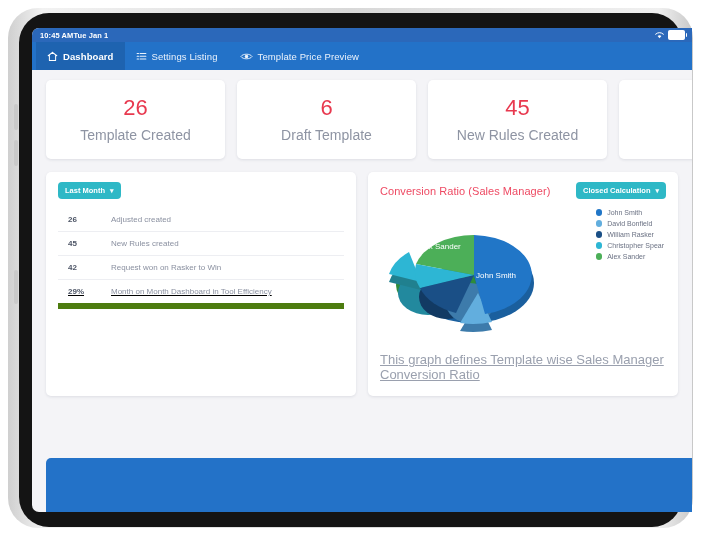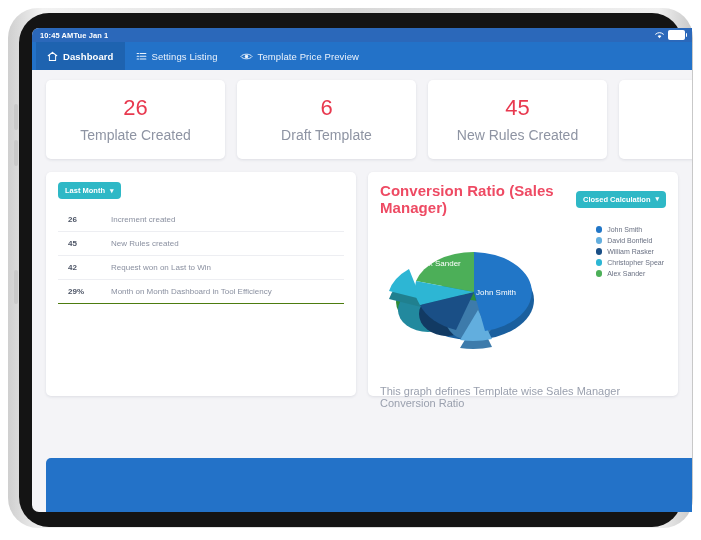--- a/index.html
+++ b/index.html
@@ -109,35 +109,35 @@
   }
   .pill .chev { font-size: 7px; opacity: .95; }
   .pill-row { display: flex; justify-content: flex-start; }
 
   .stat-list { margin-top: 9px; }
   .stat-row {
     display: flex; align-items: center;
     height: 23px; border-bottom: 1px solid #edeef2;
     font-size: 8px;
   }
-  .stat-row:last-child { border-bottom: 1px solid #4d7c0f; }
+  .stat-row:last-child { border-bottom: 6px solid #4d7c0f; text-decoration: underline; }
   .stat-num { width: 53px; color: #4d5566; font-weight: 700; padding-left: 10px; box-sizing: border-box; }
   .stat-text { color: #8a90a0; }
 
   .chart-head { display: flex; align-items: center; justify-content: space-between; }
-  .chart-title { font-size: 15px; color: #ee4a63; font-weight: 700; letter-spacing: .05px; }
+  .chart-title { font-size: 11px; color: #ee4a63; font-weight: 400; letter-spacing: .05px; }
 
   .chart-area { position: relative; height: 150px; margin-top: 2px; }
   .pie-wrap { position: absolute; left: 4px; top: 6px; }
   .legend { position: absolute; right: 2px; top: 8px; }
   .legend-item { display: flex; align-items: center; gap: 5px; margin-bottom: 4px; }
   .legend-dot { width: 6.5px; height: 6.5px; border-radius: 50%; flex: none; }
   .legend-label { font-size: 7px; color: #6a7183; }
 
-  .chart-caption { font-size: 11px; color: #9aa0ae; margin-top: 17px; }
+  .chart-caption { font-size: 13px; color: #9aa0ae; margin-top: 1px; text-decoration: underline; }
 
   .blue-footer {
     position: absolute; left: 14px; right: 0; top: 430px;
     height: 70px; background: #2372c8; border-radius: 5px 0 0 5px;
   }
 </style>
 </head>
 <body>
 
 <div id="stage">
@@ -217,29 +217,29 @@
           <div class="panel panel-left">
             <div class="pill-row">
               <div class="pill">
                 <span>Last Month</span>
                 <span class="chev">▾</span>
               </div>
             </div>
             <div class="stat-list">
               <div class="stat-row">
                 <span class="stat-num">26</span>
-                <span class="stat-text">Increment created</span>
+                <span class="stat-text">Adjusted created</span>
               </div>
               <div class="stat-row">
                 <span class="stat-num">45</span>
                 <span class="stat-text">New Rules created</span>
               </div>
               <div class="stat-row">
                 <span class="stat-num">42</span>
-                <span class="stat-text">Request won on Last to Win</span>
+                <span class="stat-text">Request won on Rasker to Win</span>
               </div>
               <div class="stat-row">
                 <span class="stat-num">29%</span>
                 <span class="stat-text">Month on Month Dashboard in Tool Efficiency</span>
               </div>
             </div>
           </div>
 
           <div class="panel panel-right">
             <div class="chart-head">

